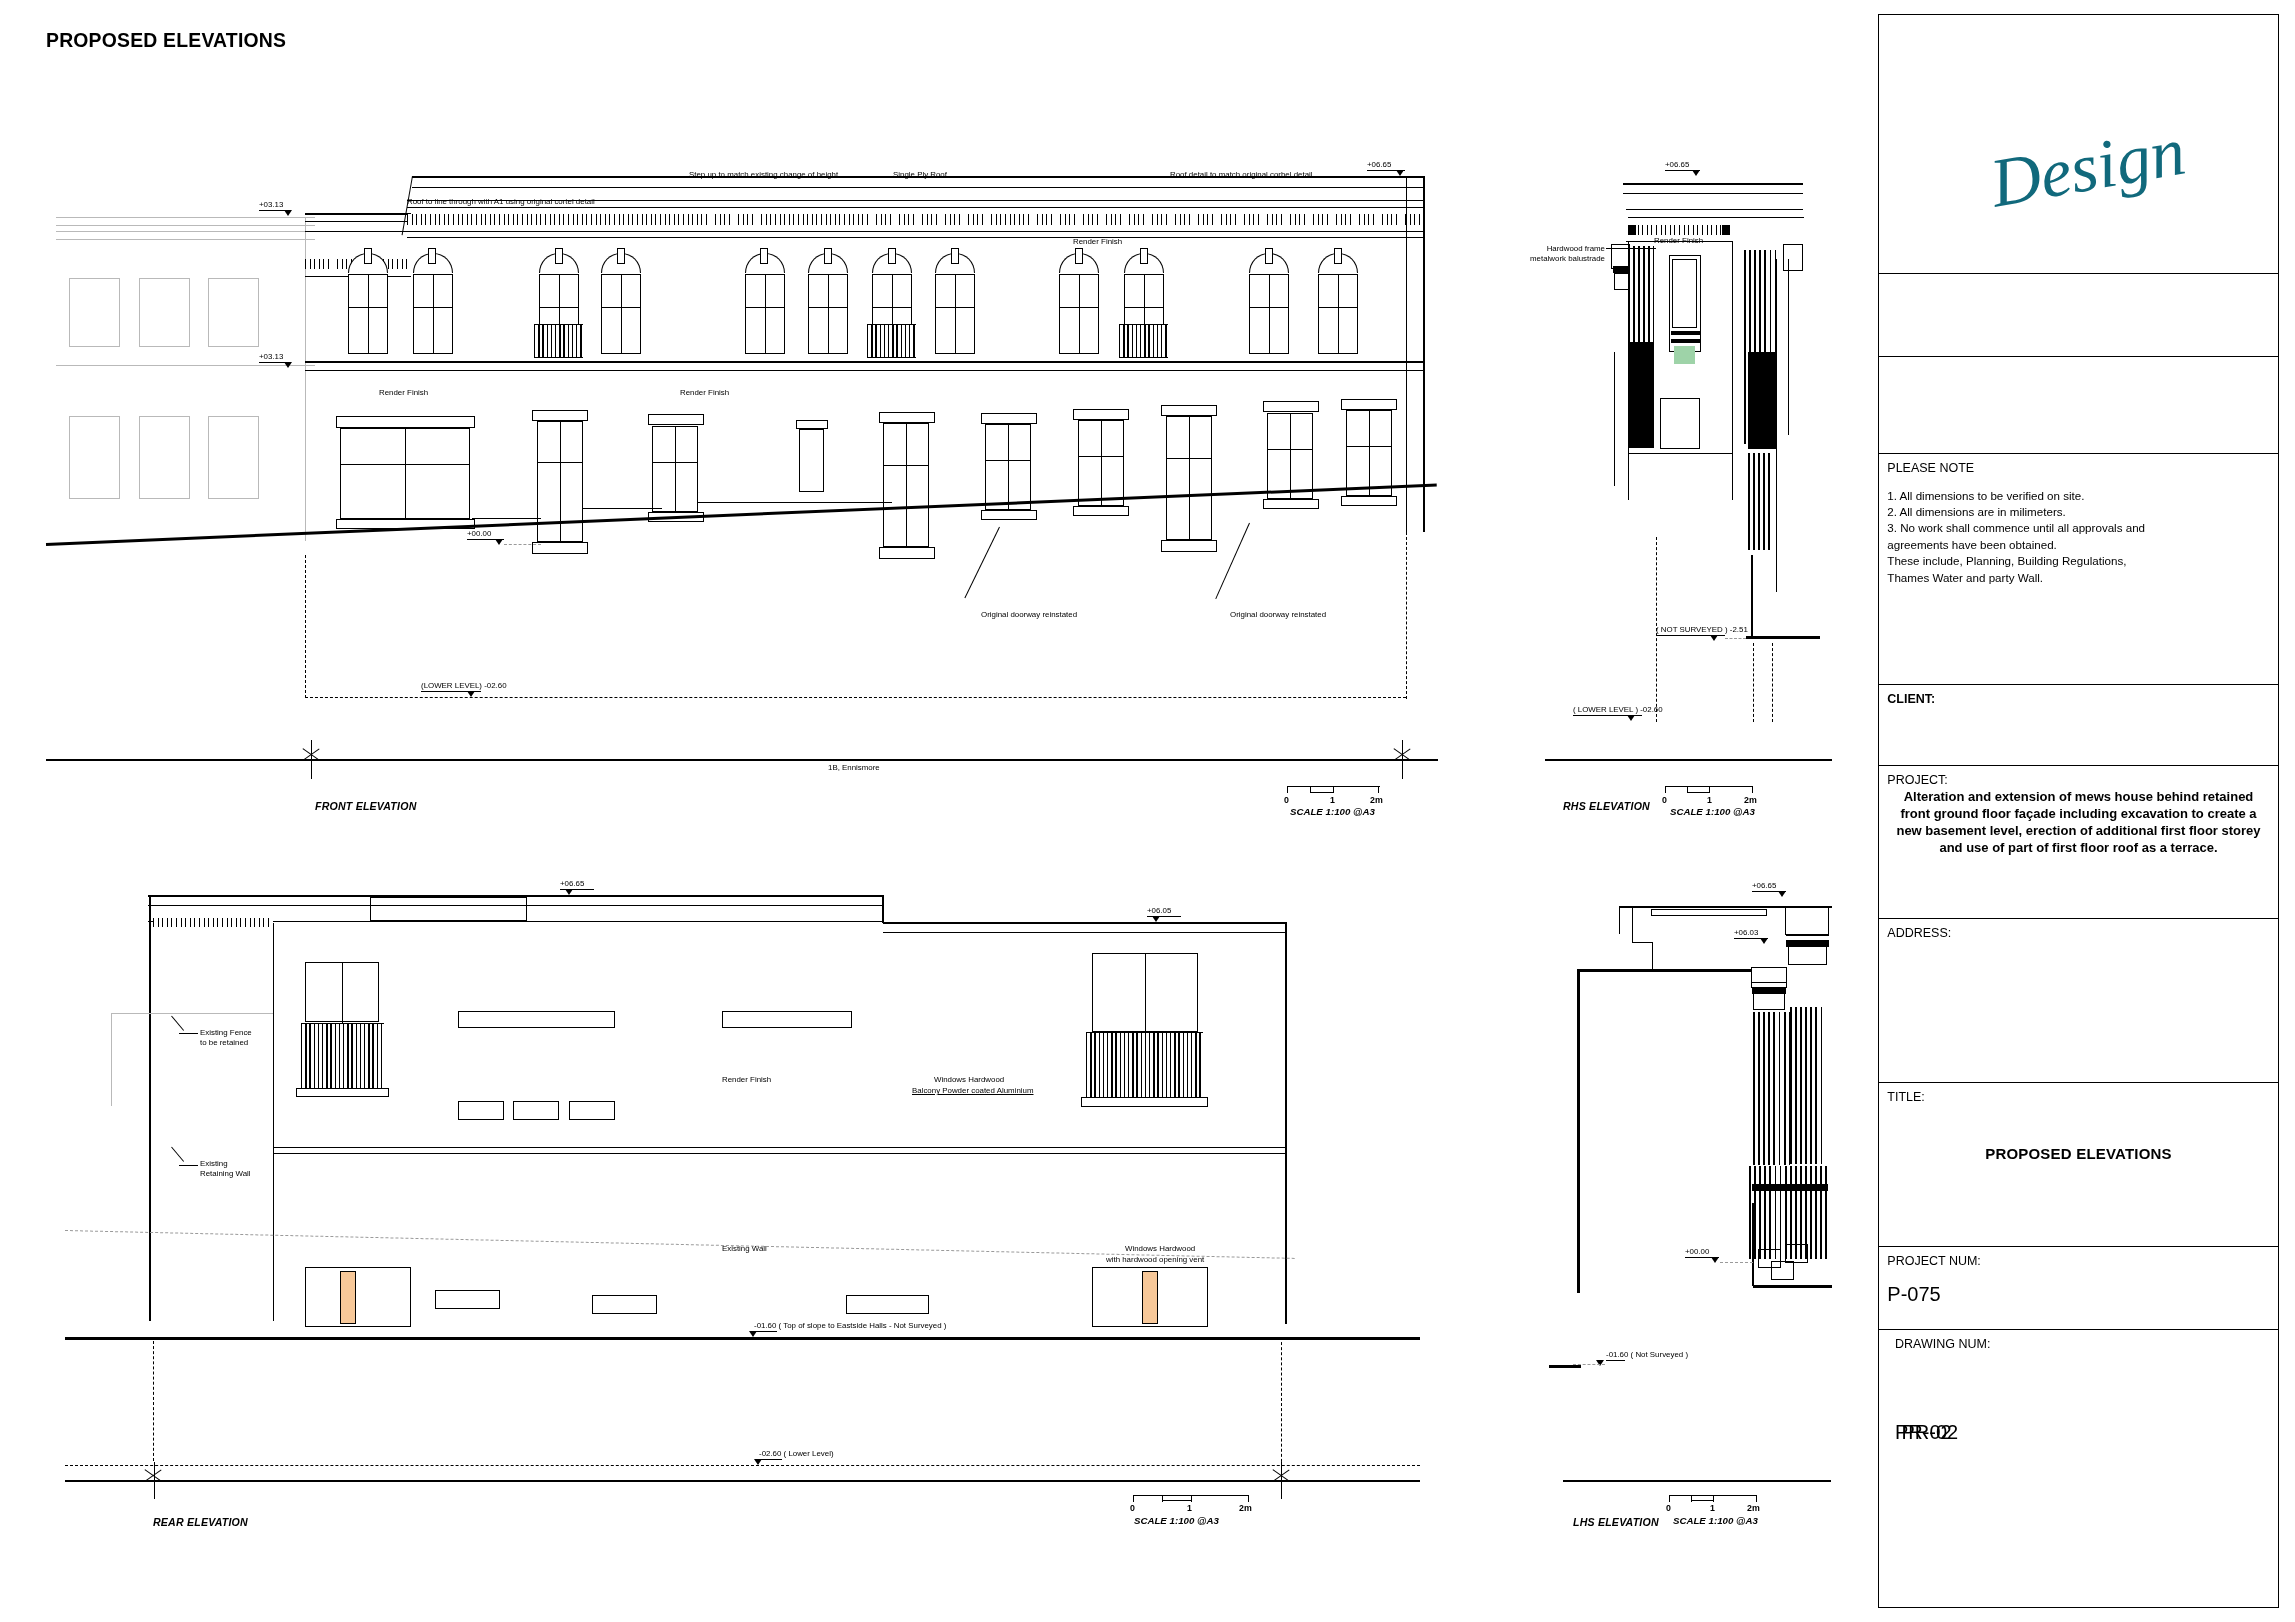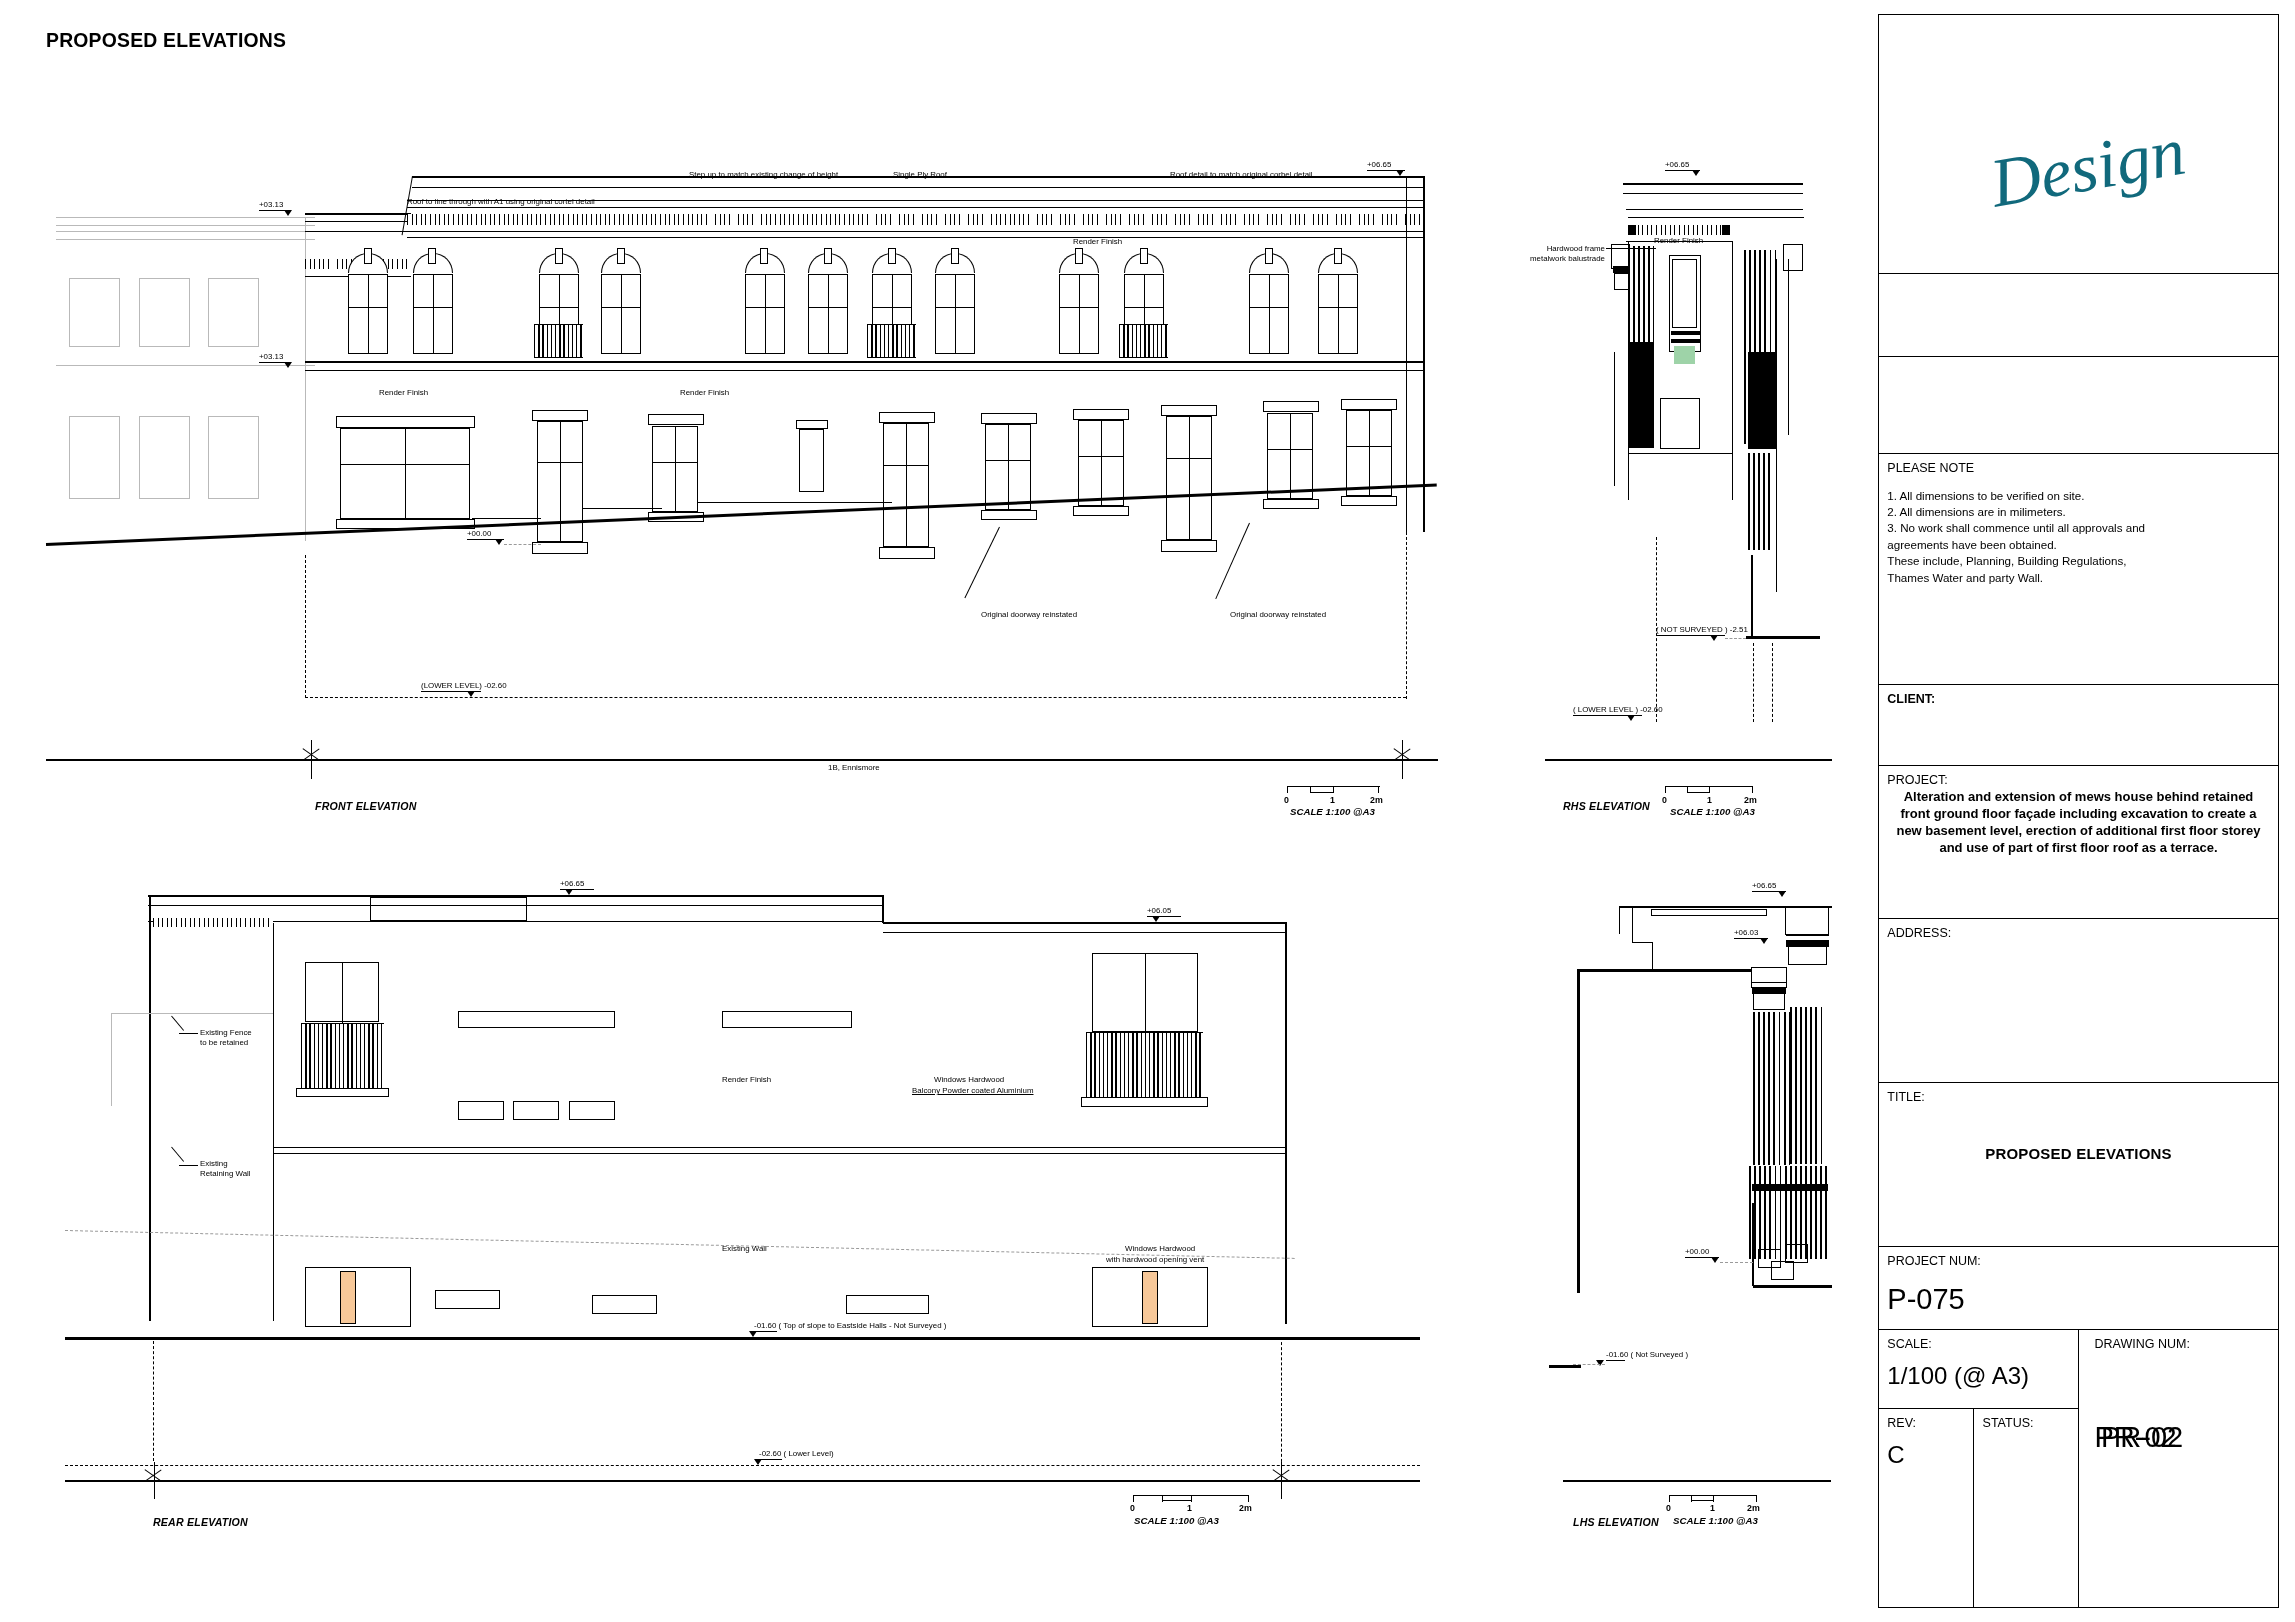--- a/index.html
+++ b/index.html
@@ -62,21 +62,21 @@
   .logo{position:relative;width:315px;height:194px;}
   .logo .aros{position:absolute;left:28px;top:28px;font-size:78px;font-weight:bold;
        color:#17788f;letter-spacing:-1.9px;font-family:"Liberation Sans",sans-serif;}
   .logo .dsn{position:absolute;left:69px;top:81px;font-size:69px;color:#11697c;
        font-style:italic;font-family:"Liberation Serif",serif;transform:rotate(-10deg);}
   .notes-body{font-size:11.6px;line-height:1.42;margin-top:12px;}
   .proj-text{font-size:13px;font-weight:bold;line-height:1.3;text-align:center;margin-top:1.9px;}
   .title-text{font-size:15px;font-weight:bold;text-align:center;margin-top:40px;letter-spacing:0.2px;}
   .row2{display:flex;}
   .row2 > div{box-sizing:border-box;position:relative;padding:6.5px 8.3px;}
-  .big{font-size:29px;margin-top:14px;}
+  .big{font-size:20px;margin-top:14px;}
   .mid{font-size:24px;margin-top:10.2px;}
   .stack{position:relative;}
   .stack span{position:absolute;left:0;top:0;white-space:nowrap;}
 </style>
 </head>
 <body>
 
 <div class="sheet">
 
   <div class="page-header">PROPOSED ELEVATIONS</div>
@@ -671,36 +671,20 @@
     </div>
 
     <div class="tb-cell row2" style="height:83px;padding:0;">
       <div style="width:50%;">
         <div class="tb-label">PROJECT NUM:</div>
         <div class="big">P-075</div>
       </div>
     </div>
 
     <div class="tb-cell row2" style="flex:1;padding:0;border-bottom:none;">
-      <div style="width:50%;border-right:1.4px solid #000;display:flex;flex-direction:column;padding:0;">
-        <div style="border-bottom:1.4px solid #000;padding:6.5px 8.3px;height:79px;box-sizing:border-box;">
-          <div class="tb-label">SCALE:</div>
-          <div class="mid">1/100 (@ A3)</div>
-        </div>
-        <div style="flex:1;display:flex;padding:0;">
-          <div style="width:48%;border-right:1.4px solid #000;padding:6.5px 8.3px;box-sizing:border-box;">
-            <div class="tb-label">REV:</div>
-            <div class="mid">C</div>
-          </div>
-          <div style="width:52%;padding:6.5px 8.3px;box-sizing:border-box;">
-            <div class="tb-label">STATUS:</div>
-            <div class="mid"></div>
-          </div>
-        </div>
-      </div>
       <div style="width:50%;padding-left:16px;">
         <div class="tb-label">DRAWING NUM:</div>
         <div class="stack" style="height:56px;margin-top:69px;">
           <span class="big" style="margin-top:0;">PR-02</span>
           <span class="big" style="margin-top:0;left:6.5px;">PR-02</span>
         </div>
       </div>
     </div>
   </div>
 

